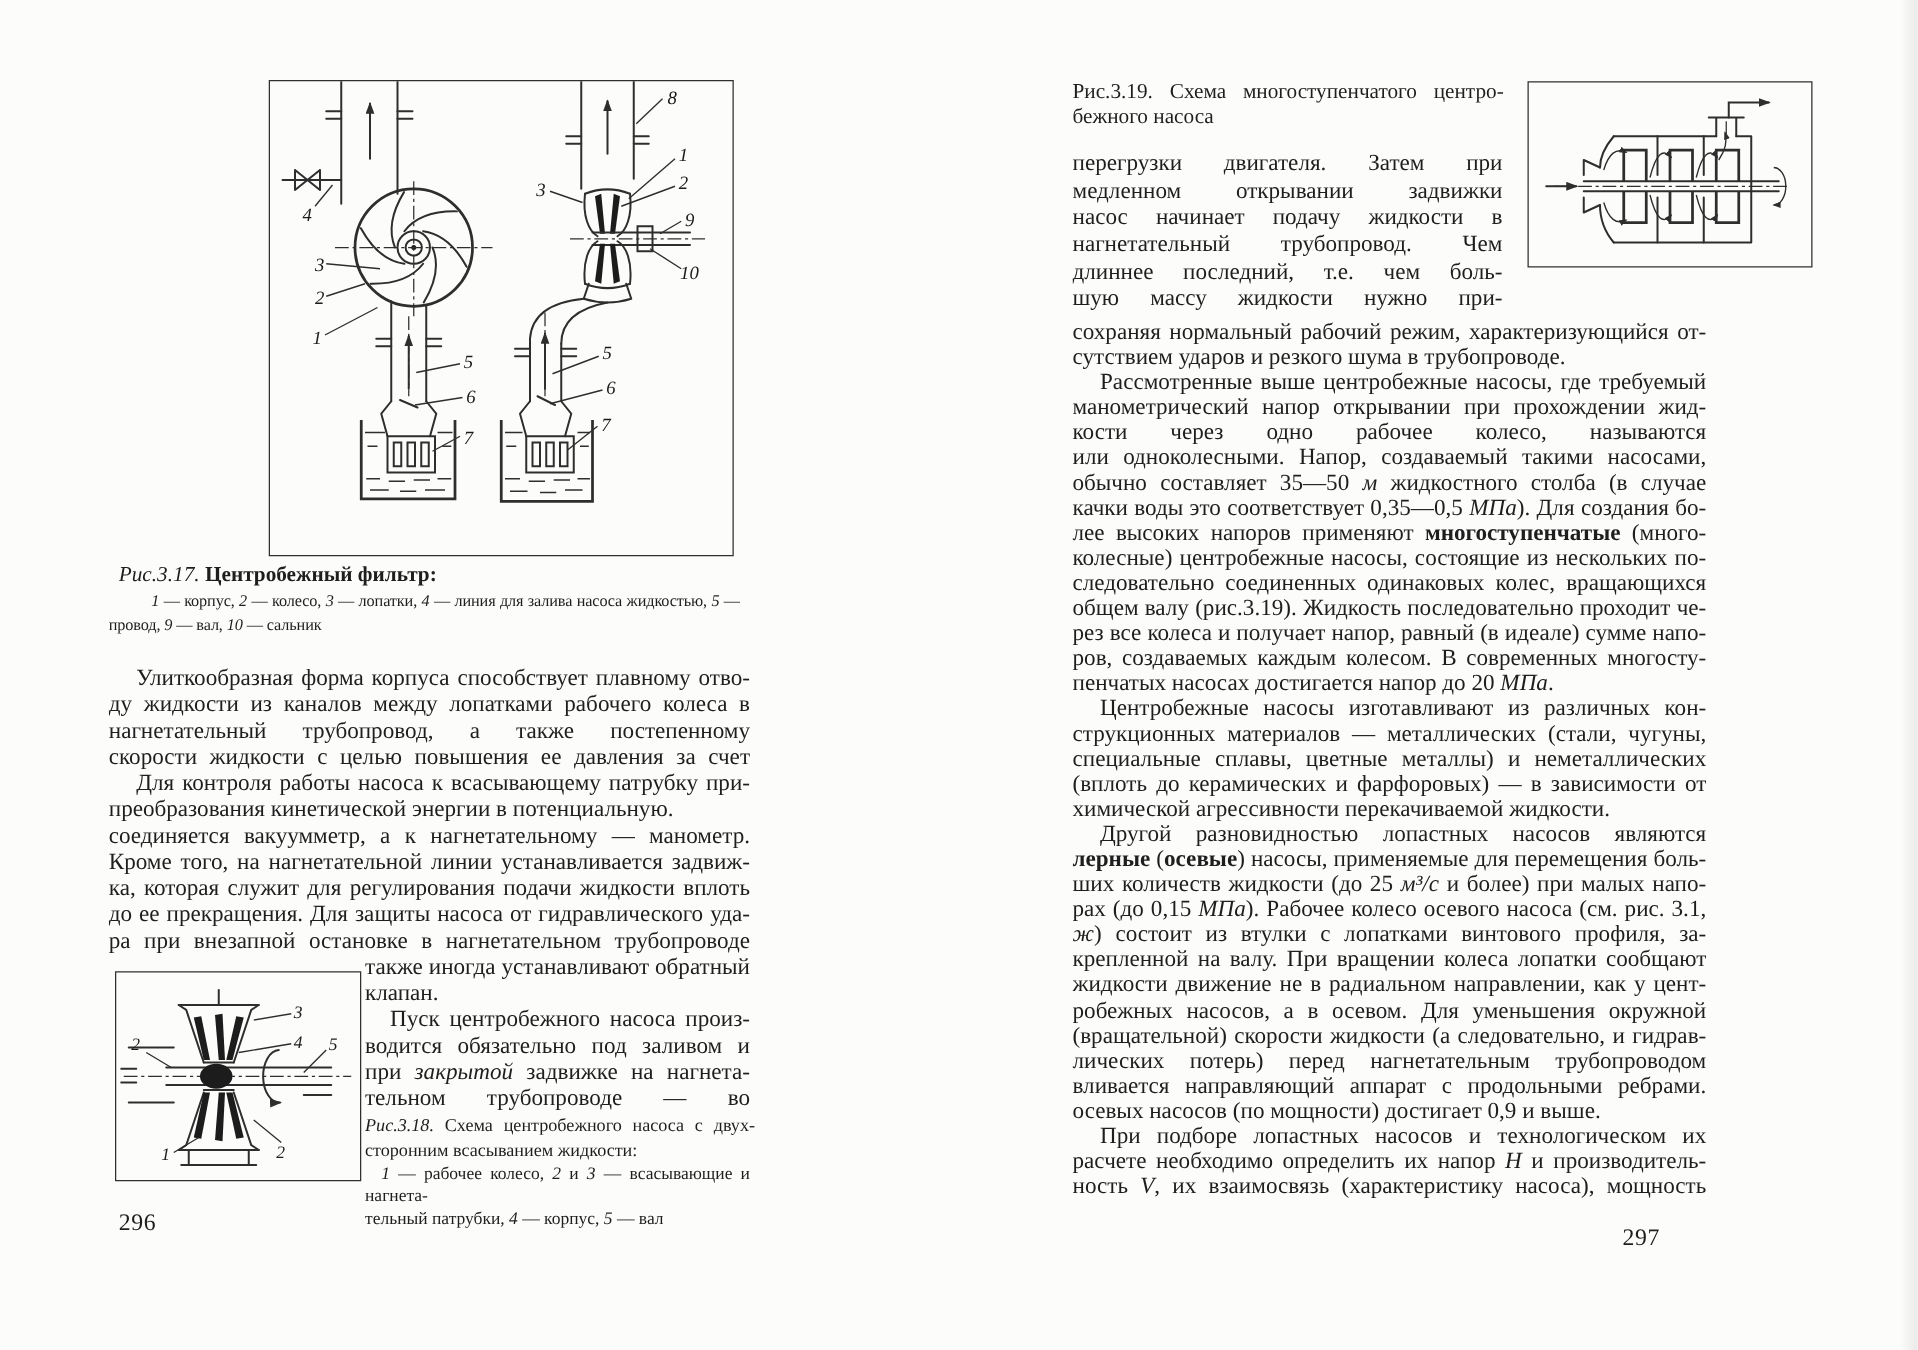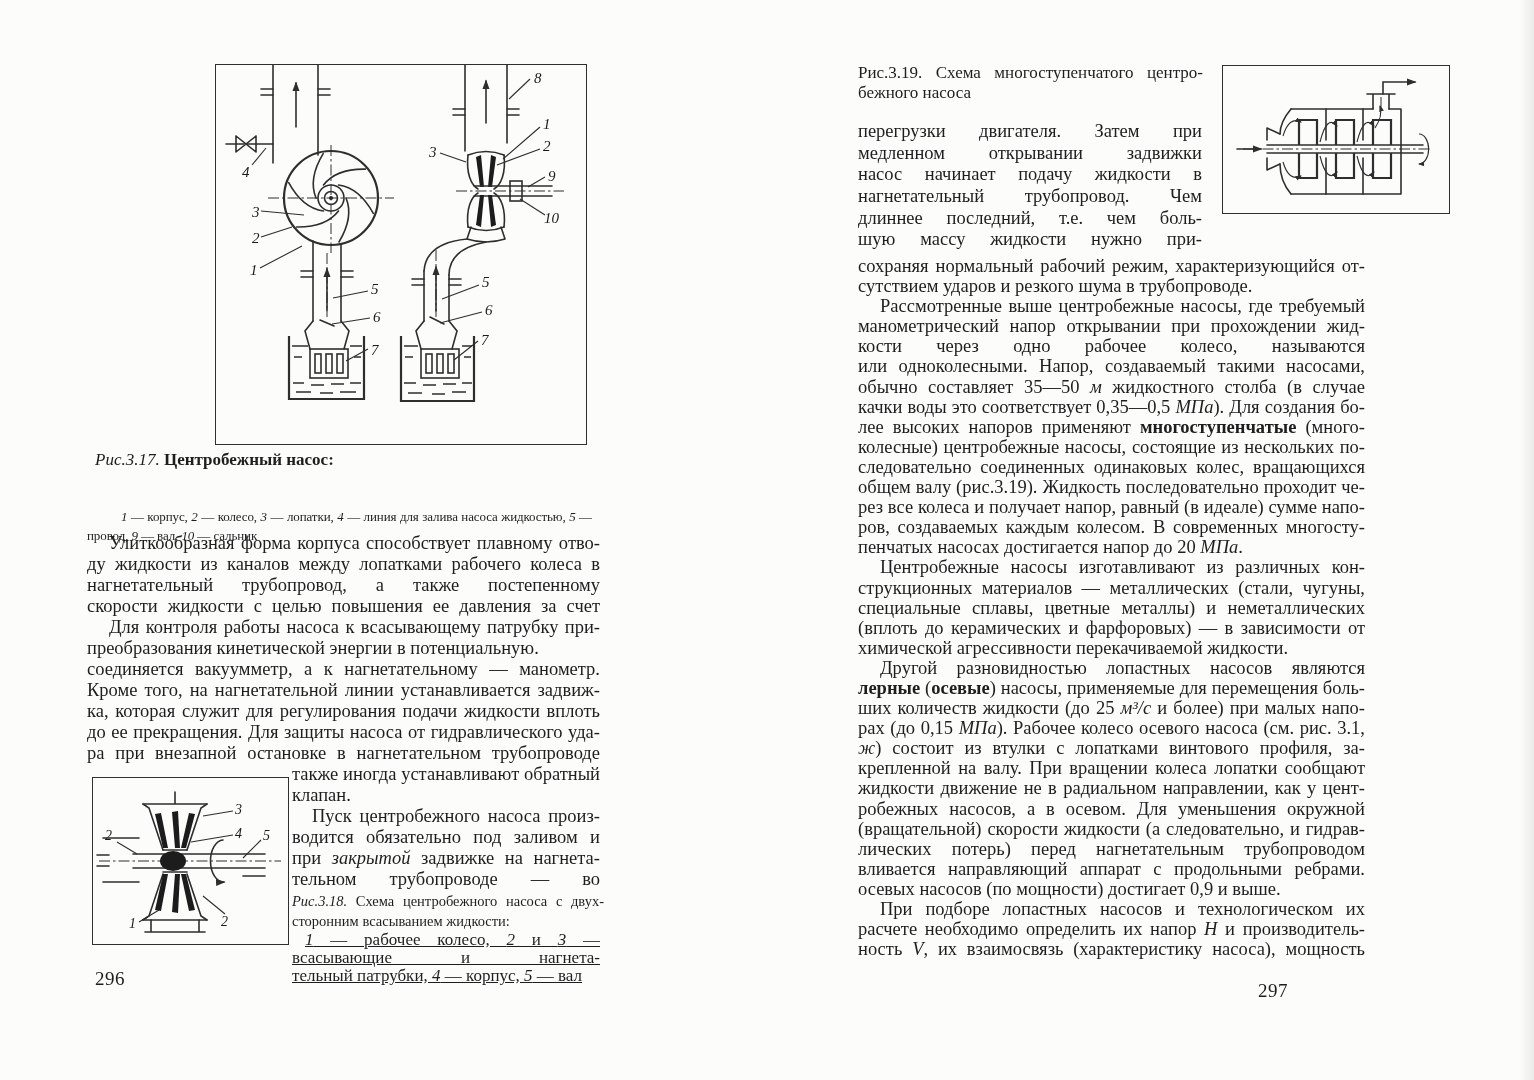--- a/index.html
+++ b/index.html
@@ -15,23 +15,23 @@
   .shifted{font-size:18.5px;line-height:21px;width:308px;}
   .shifted .tline{height:21px;}
   .shifted .tline.ind{text-indent:20px;}
   .body-r{font-size:18.5px;line-height:20.1px;width:507px;}
   .body-r .tline{height:20.1px;}
   .body-r .tline.ind{text-indent:22px;}
   .narrow{font-size:18.5px;line-height:21.7px;width:344px;}
   .narrow .tline{height:21.7px;}
   .cap-t17{font-size:17px;line-height:20px;width:505px;}
   .legend17{font-size:13px;line-height:19px;width:505px;letter-spacing:-0.1px;}
-  .legend17 .tline.ind{text-indent:34px;margin-top:36px;}
+  .legend17 .tline.ind{text-indent:34px;}
   .cap318{font-size:14.5px;line-height:20px;width:312px;}
-  .legend318{font-size:17px;line-height:18px;width:308px;text-decoration:underline;}
+  .legend318{font-size:14px;line-height:18px;width:308px;}
   .legend318 .tline.ind{text-indent:13px;}
   .cap319{font-size:17px;line-height:20px;width:345px;}
   .pagenum{font-size:19px;letter-spacing:0.5px;}
   .figbox{position:absolute;border:1.6px solid #2f2f2f;background:#fcfcfb;}
   
   svg .s{stroke:#2e2e2e;stroke-width:1.6;fill:none;stroke-linecap:round;}
   svg .s2{stroke:#2e2e2e;stroke-width:2.2;fill:none;}
   svg .lead{stroke:#2e2e2e;stroke-width:1.1;fill:none;}
   svg .cl{stroke:#2e2e2e;stroke-width:1;fill:none;stroke-dasharray:11 3 2.5 3;}
   svg .wd{stroke:#2e2e2e;stroke-width:1.3;fill:none;}
@@ -140,21 +140,21 @@
             <text x="328" y="158">10</text>
             <text x="213" y="92">3</text>
             <text x="266" y="222">5</text>
             <text x="269" y="250">6</text>
             <text x="265" y="280">7</text>
           </g>
       </svg>
     </div>
 
     <div class="abs cap-t17" style="left:95px;top:450px;">
-        <div class="tline end"><span style="font-style: italic;">Рис.3.17.</span><span style="font-weight: bold;"> Центробежный насос:</span></div>
+        <div class="tline end"><span style="font-style: italic;">Рис.3.17.</span><span style="font-weight: bold;"> Центробежный фильтр:</span></div>
       </div>
     <div class="abs legend17" style="left:87px;top:471px;">
         <div class="tline ind"><span style="font-style: italic;">1</span><span> — корпус, </span><span style="font-style: italic;">2</span><span> — колесо, </span><span style="font-style: italic;">3</span><span> — лопатки, </span><span style="font-style: italic;">4</span><span> — линия для залива насоса жидкостью, </span><span style="font-style: italic;">5</span><span> —</span></div>
         <div class="tline end"><span>провод, </span><span style="font-style: italic;">9</span><span> — вал, </span><span style="font-style: italic;">10</span><span> — сальник</span></div>
       </div>
 
     <div class="abs body-l" style="left:87px;top:533px;">
         <div class="tline ind"><span>Улиткообразная форма корпуса способствует плавному отво-</span></div>
         <div class="tline"><span>ду жидкости из каналов между лопатками рабочего колеса в</span></div>
         <div class="tline"><span>нагнетательный трубопровод, а также постепенному понижению</span></div>
@@ -311,17 +311,17 @@
         <div class="tline"><span>робежных насосов, а в осевом. Для уменьшения окружной</span></div>
         <div class="tline"><span>(вращательной) скорости жидкости (а следовательно, и гидрав-</span></div>
         <div class="tline"><span>лических потерь) перед нагнетательным трубопроводом устана-</span></div>
         <div class="tline"><span>вливается направляющий аппарат с продольными ребрами. КПД</span></div>
         <div class="tline end"><span>осевых насосов (по мощности) достигает 0,9 и выше.</span></div>
         <div class="tline ind"><span>При подборе лопастных насосов и технологическом их</span></div>
         <div class="tline"><span>расчете необходимо определить их напор </span><span style="font-style: italic;">Н</span><span> и производитель-</span></div>
         <div class="tline"><span>ность </span><span style="font-style: italic;">V</span><span>, их взаимосвязь (характеристику насоса), мощность</span></div>
       </div>
 
-    <div class="abs pagenum" style="left:1258px;top:980px;width:110px;text-align:left;">297</div>
+    <div class="abs pagenum" style="left:1258px;top:980px;width:110px;text-align:center;">297</div>
   </section>
 
   <div class="edge-r"></div>
 </div>
 
 </body></html>

